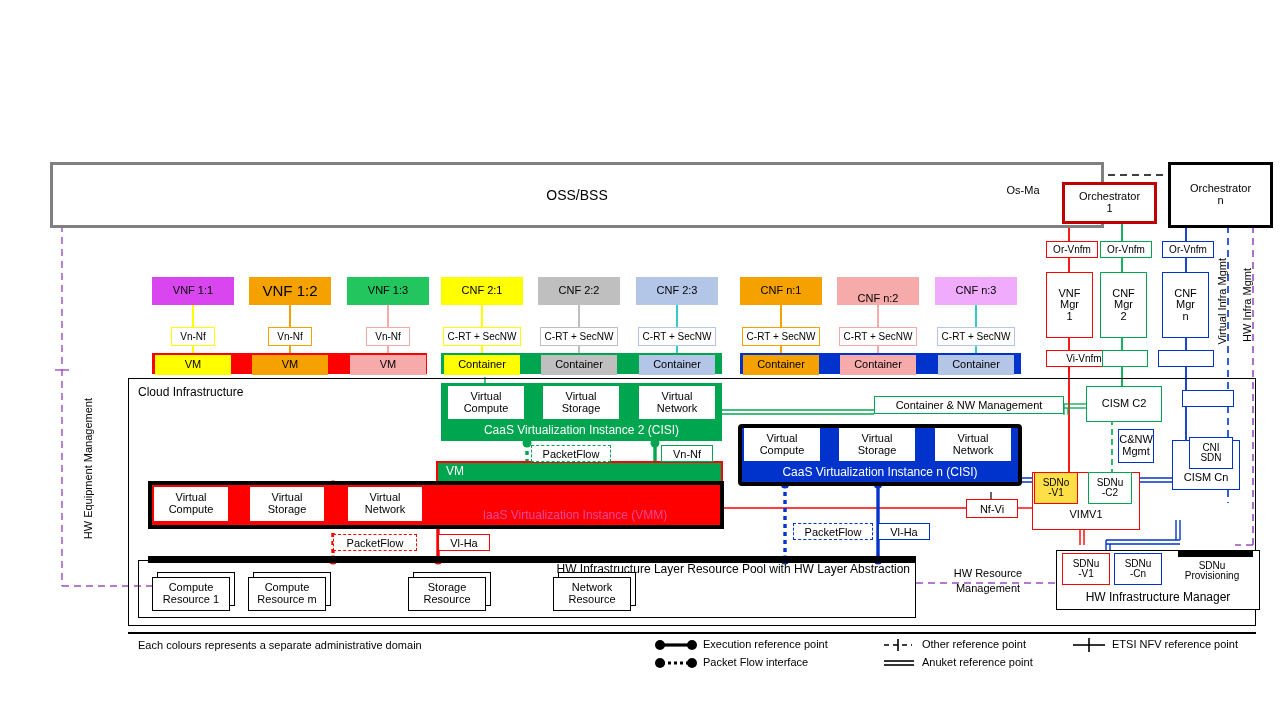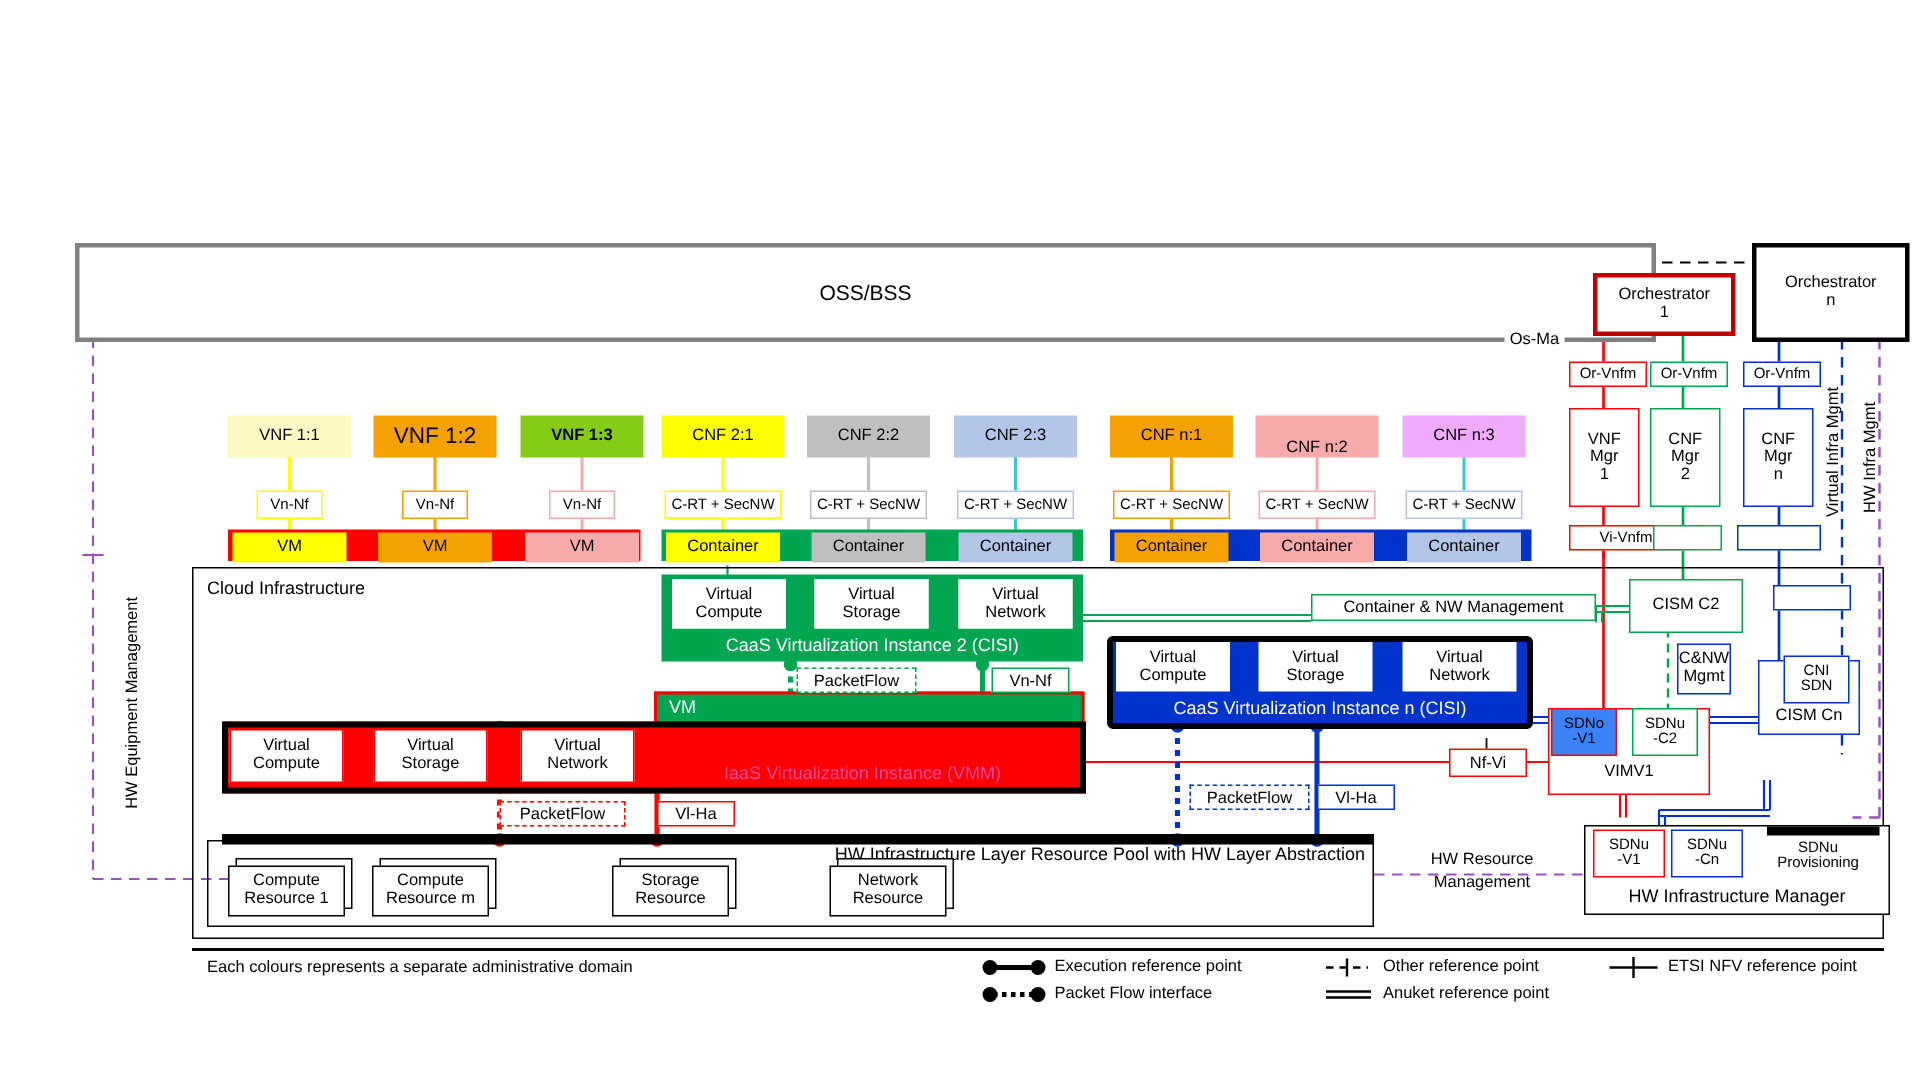--- a/index.html
+++ b/index.html
@@ -108,21 +108,21 @@
     <line x1="898" y1="639" x2="898" y2="651" stroke="#000" stroke-width="1.6"></line>
     <line x1="884" y1="661" x2="914" y2="661" stroke="#000" stroke-width="1.6"></line>
     <line x1="884" y1="665" x2="914" y2="665" stroke="#000" stroke-width="1.6"></line>
     <line x1="1073" y1="645" x2="1105" y2="645" stroke="#000" stroke-width="1.6"></line>
     <line x1="1089" y1="638" x2="1089" y2="652" stroke="#000" stroke-width="1.6"></line>
   </svg>
 
   <div class="bx" style="left:50px;top:162px;width:1054px;height:66px;border:3px solid #808080;background:#fff;">
     <span style="font-size:14px;">OSS/BSS</span>
   </div>
-  <div class="lbl" style="left:1003px;top:182px;width:40px;height:16px;font-size:11px;margin-top:36px;">Os-Ma</div>
+  <div class="lbl" style="left:1003px;top:182px;width:40px;height:16px;font-size:11px;">Os-Ma</div>
 
   <div class="bx" style="left:1062px;top:182px;width:95px;height:42px;border:3px solid #c00000;background:#fff;flex-direction:column;">
     <span style="font-size:11px;">Orchestrator</span>
     <span style="font-size:11px;">1</span>
   </div>
   <div class="bx" style="left:1168px;top:162px;width:105px;height:66px;border:3px solid #000;background:#fff;flex-direction:column;">
     <span style="font-size:11px;">Orchestrator</span>
     <span style="font-size:11px;">n</span>
   </div>
 
@@ -151,21 +151,21 @@
   <div class="lbl" style="left:1158px;top:350px;width:56px;height:17px;border:1.3px solid #0033cc;font-size:10px;"></div>
   <div class="lbl" style="left:1182px;top:390px;width:52px;height:17px;border:1.3px solid #0033cc;font-size:10px;"></div>
 
   <div class="abs vert" style="left:1216px;top:258px;font-size:11px;">Virtual Infra Mgmt</div>
   <div class="abs vert" style="left:1241px;top:268px;font-size:11px;">HW Infra Mgmt</div>
   <div class="abs vert" style="left:82px;top:398px;font-size:11px;">HW Equipment Management</div>
 
   <div id="fn-col-container">
       <div>
         <div class="abs" style="left: 192px; top: 304px; width: 2px; height: 62px; background: rgb(255, 255, 0);"></div>
-        <div class="bx" style="left: 152px; top: 277px; width: 82px; height: 28px; background: #fef9c3; font-size: 11px;">
+        <div class="bx" style="left: 152px; top: 277px; width: 82px; height: 28px; background: #d946ef; font-size: 11px;">
           <span>VNF 1:1</span>
         </div>
         <div class="lbl" style="left: 171px; top: 327px; width: 44px; height: 19px; border: 1.3px solid rgb(255, 255, 0); font-size: 10px;">
           <span>Vn-Nf</span>
         </div>
         <div class="bx" style="left: 155px; top: 355px; width: 76px; height: 20px; background: rgb(255, 255, 0); font-size: 11px; z-index: 3;">
           <span>VM</span>
         </div>
       </div>
       <div>
@@ -175,21 +175,21 @@
         </div>
         <div class="lbl" style="left: 268px; top: 327px; width: 44px; height: 19px; border: 1.3px solid rgb(245, 162, 0); font-size: 10px;">
           <span>Vn-Nf</span>
         </div>
         <div class="bx" style="left: 252px; top: 355px; width: 76px; height: 20px; background: rgb(245, 162, 0); font-size: 11px; z-index: 3;">
           <span>VM</span>
         </div>
       </div>
       <div>
         <div class="abs" style="left: 387px; top: 304px; width: 2px; height: 62px; background: rgb(247, 170, 170);"></div>
-        <div class="bx" style="left: 347px; top: 277px; width: 82px; height: 28px; background: #84cc16; font-size: 11px; font-weight: bold;">
+        <div class="bx" style="left: 347px; top: 277px; width: 82px; height: 28px; background: #22c55e; font-size: 11px;">
           <span>VNF 1:3</span>
         </div>
         <div class="lbl" style="left: 366px; top: 327px; width: 44px; height: 19px; border: 1.3px solid rgb(247, 170, 170); font-size: 10px;">
           <span>Vn-Nf</span>
         </div>
         <div class="bx" style="left: 350px; top: 355px; width: 76px; height: 20px; background: rgb(247, 170, 170); font-size: 11px; z-index: 3;">
           <span>VM</span>
         </div>
       </div>
       <div>
@@ -369,21 +369,21 @@
   <div class="abs" style="left:1172px;top:440px;width:68px;height:50px;border:1.4px solid #0033cc;background:#fff;"></div>
   <div class="bx" style="left:1189px;top:437px;width:44px;height:32px;border:1.4px solid #0033cc;background:#fff;flex-direction:column;font-size:10px;">
     <span style="white-space:pre-line;">CNI
 SDN</span>
   </div>
   <div class="abs" style="left:1172px;top:471px;width:68px;text-align:center;font-size:11px;">CISM Cn</div>
 
   <div class="lbl" style="left:966px;top:499px;width:52px;height:19px;border:1.4px solid #ff0000;font-size:11px;">Nf-Vi</div>
 
   <div class="abs" style="left:1032px;top:472px;width:108px;height:58px;border:1.4px solid #ff0000;background:#fff;"></div>
-  <div class="bx" style="left:1034px;top:472px;width:44px;height:32px;border:1.4px solid #ff0000;background:#3b82f6;flex-direction:column;font-size:10px;">
+  <div class="bx" style="left:1034px;top:472px;width:44px;height:32px;border:1.4px solid #ff0000;background:#fde047;flex-direction:column;font-size:10px;">
     <span>SDNo</span>
     <span>-V1</span>
   </div>
   <div class="bx" style="left:1088px;top:472px;width:44px;height:32px;border:1.4px solid #00a64f;background:#fff;flex-direction:column;font-size:10px;">
     <span>SDNu</span>
     <span>-C2</span>
   </div>
   <div class="abs" style="left:1032px;top:508px;width:108px;text-align:center;font-size:11px;">VIMV1</div>
 
   <div class="abs" style="left:1056px;top:550px;width:204px;height:60px;border:1.4px solid #000;background:#fff;"></div>

